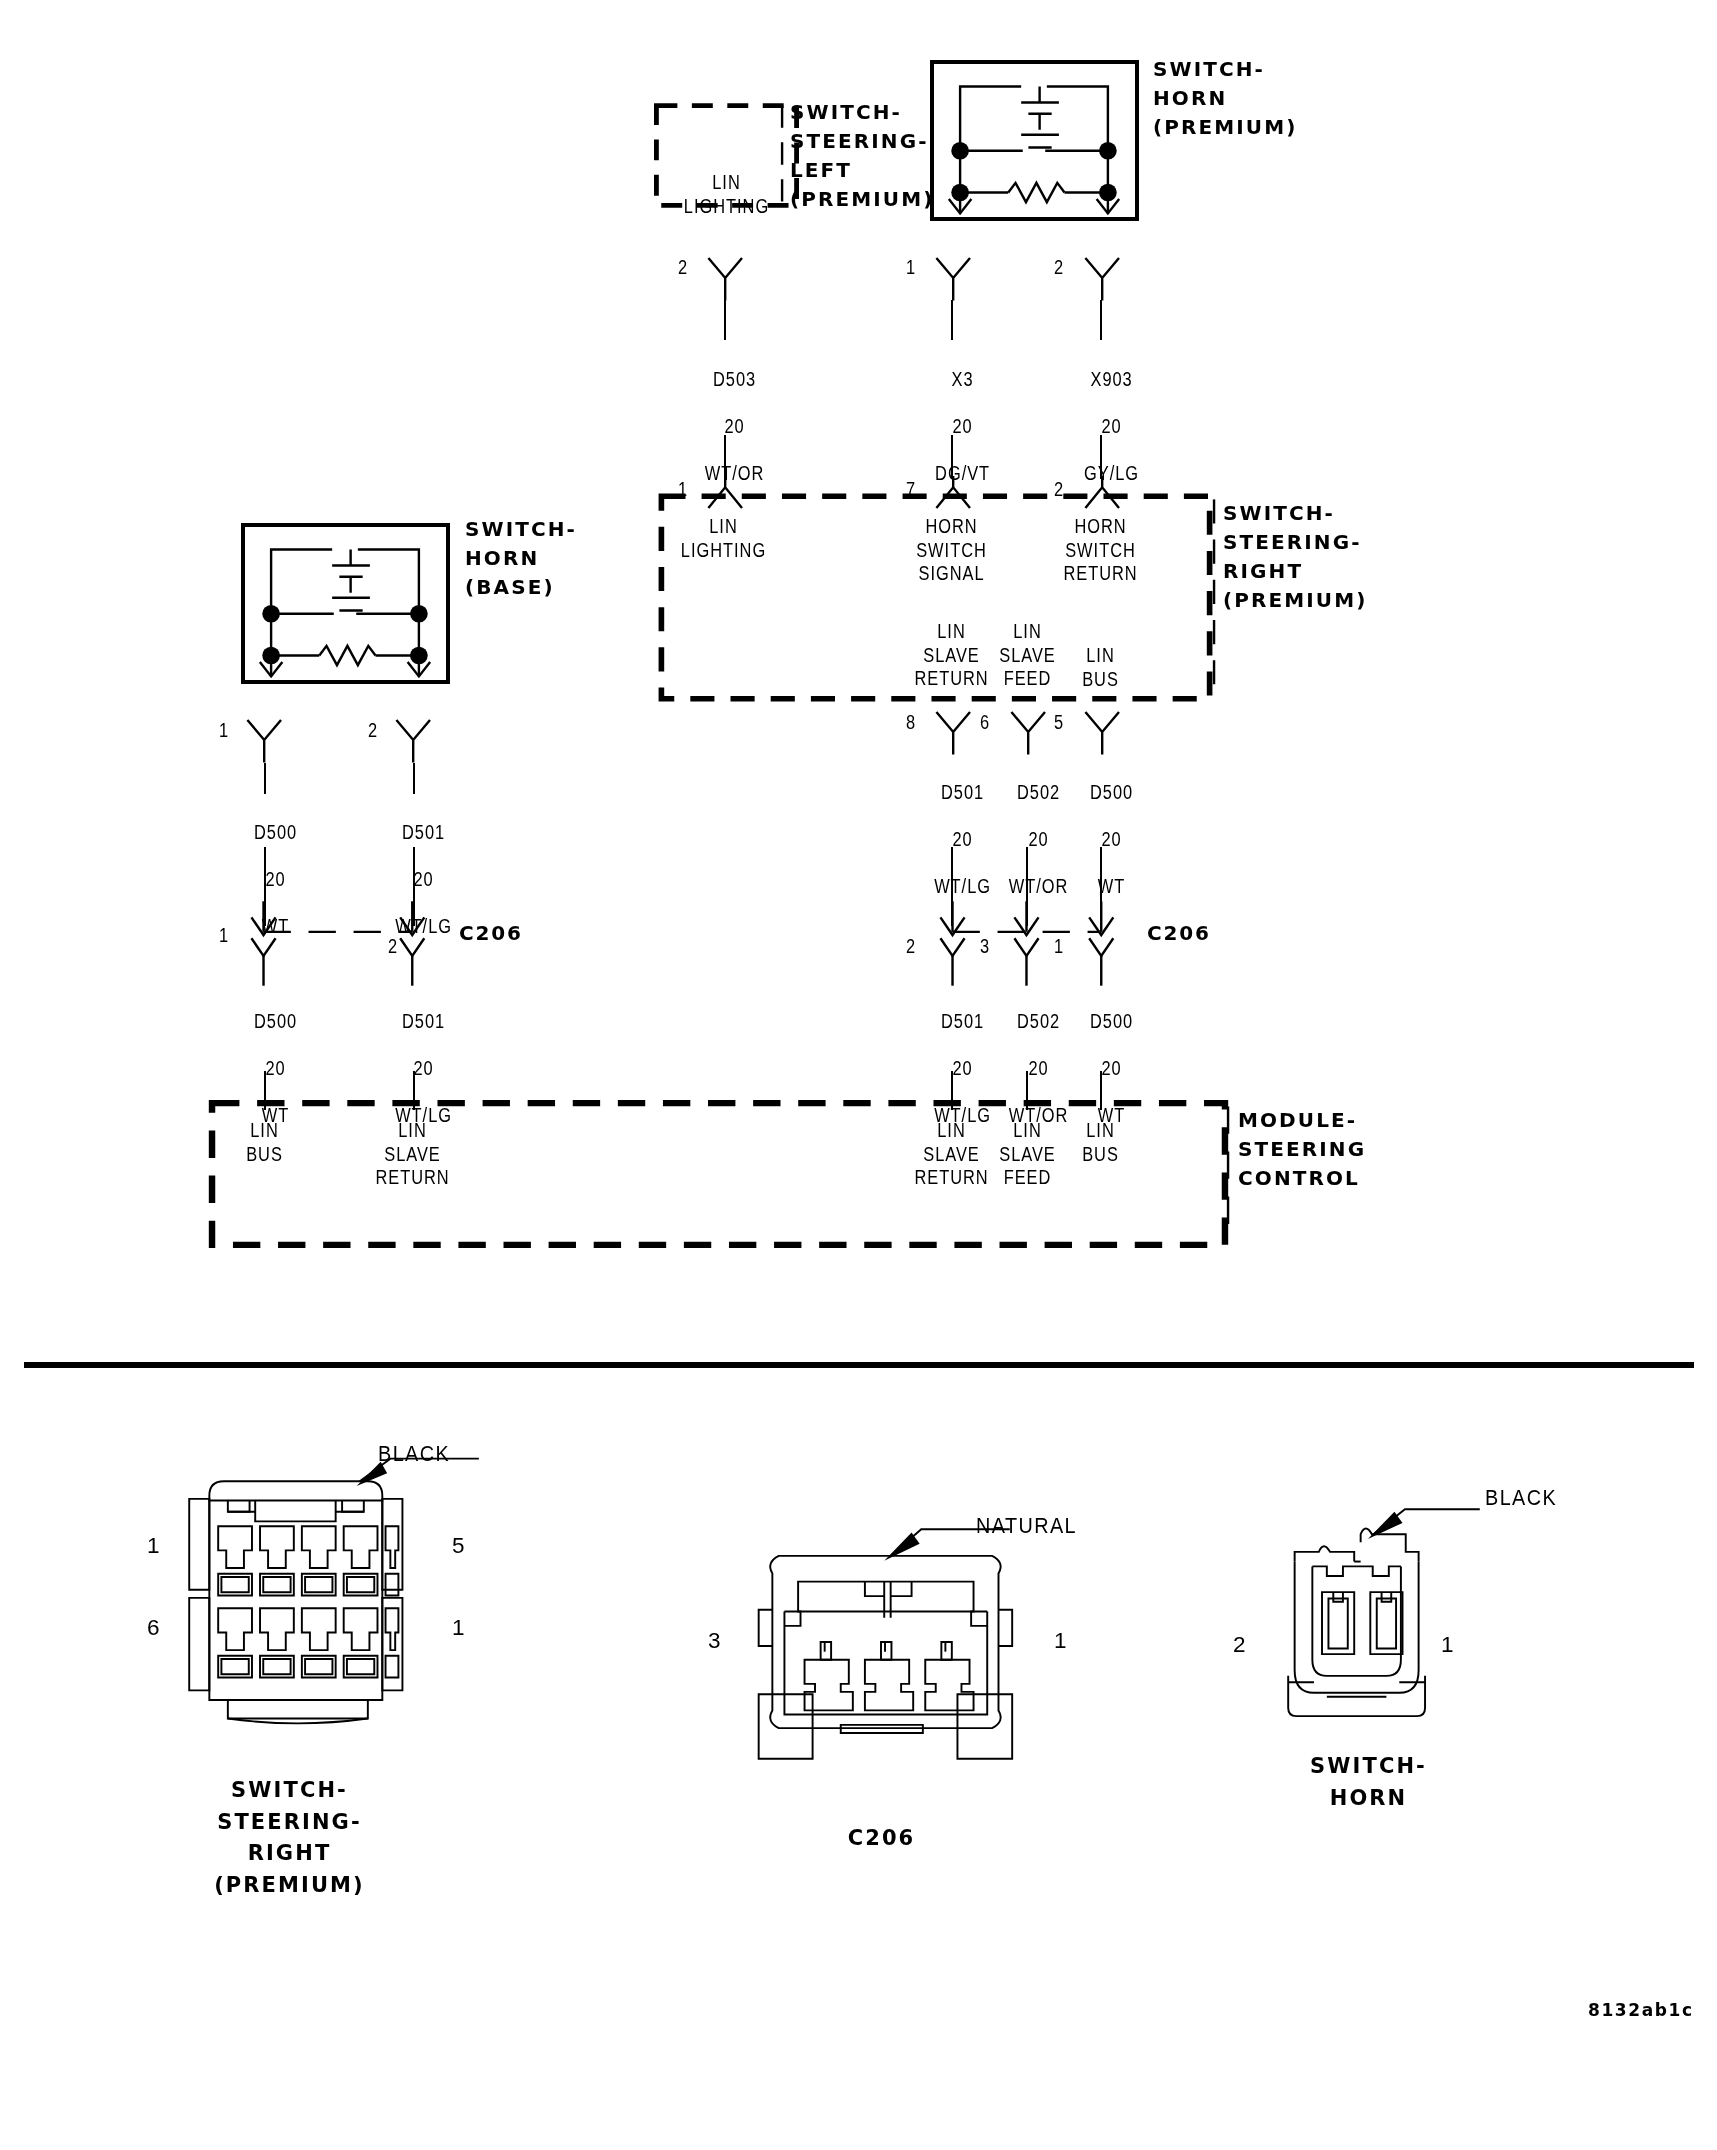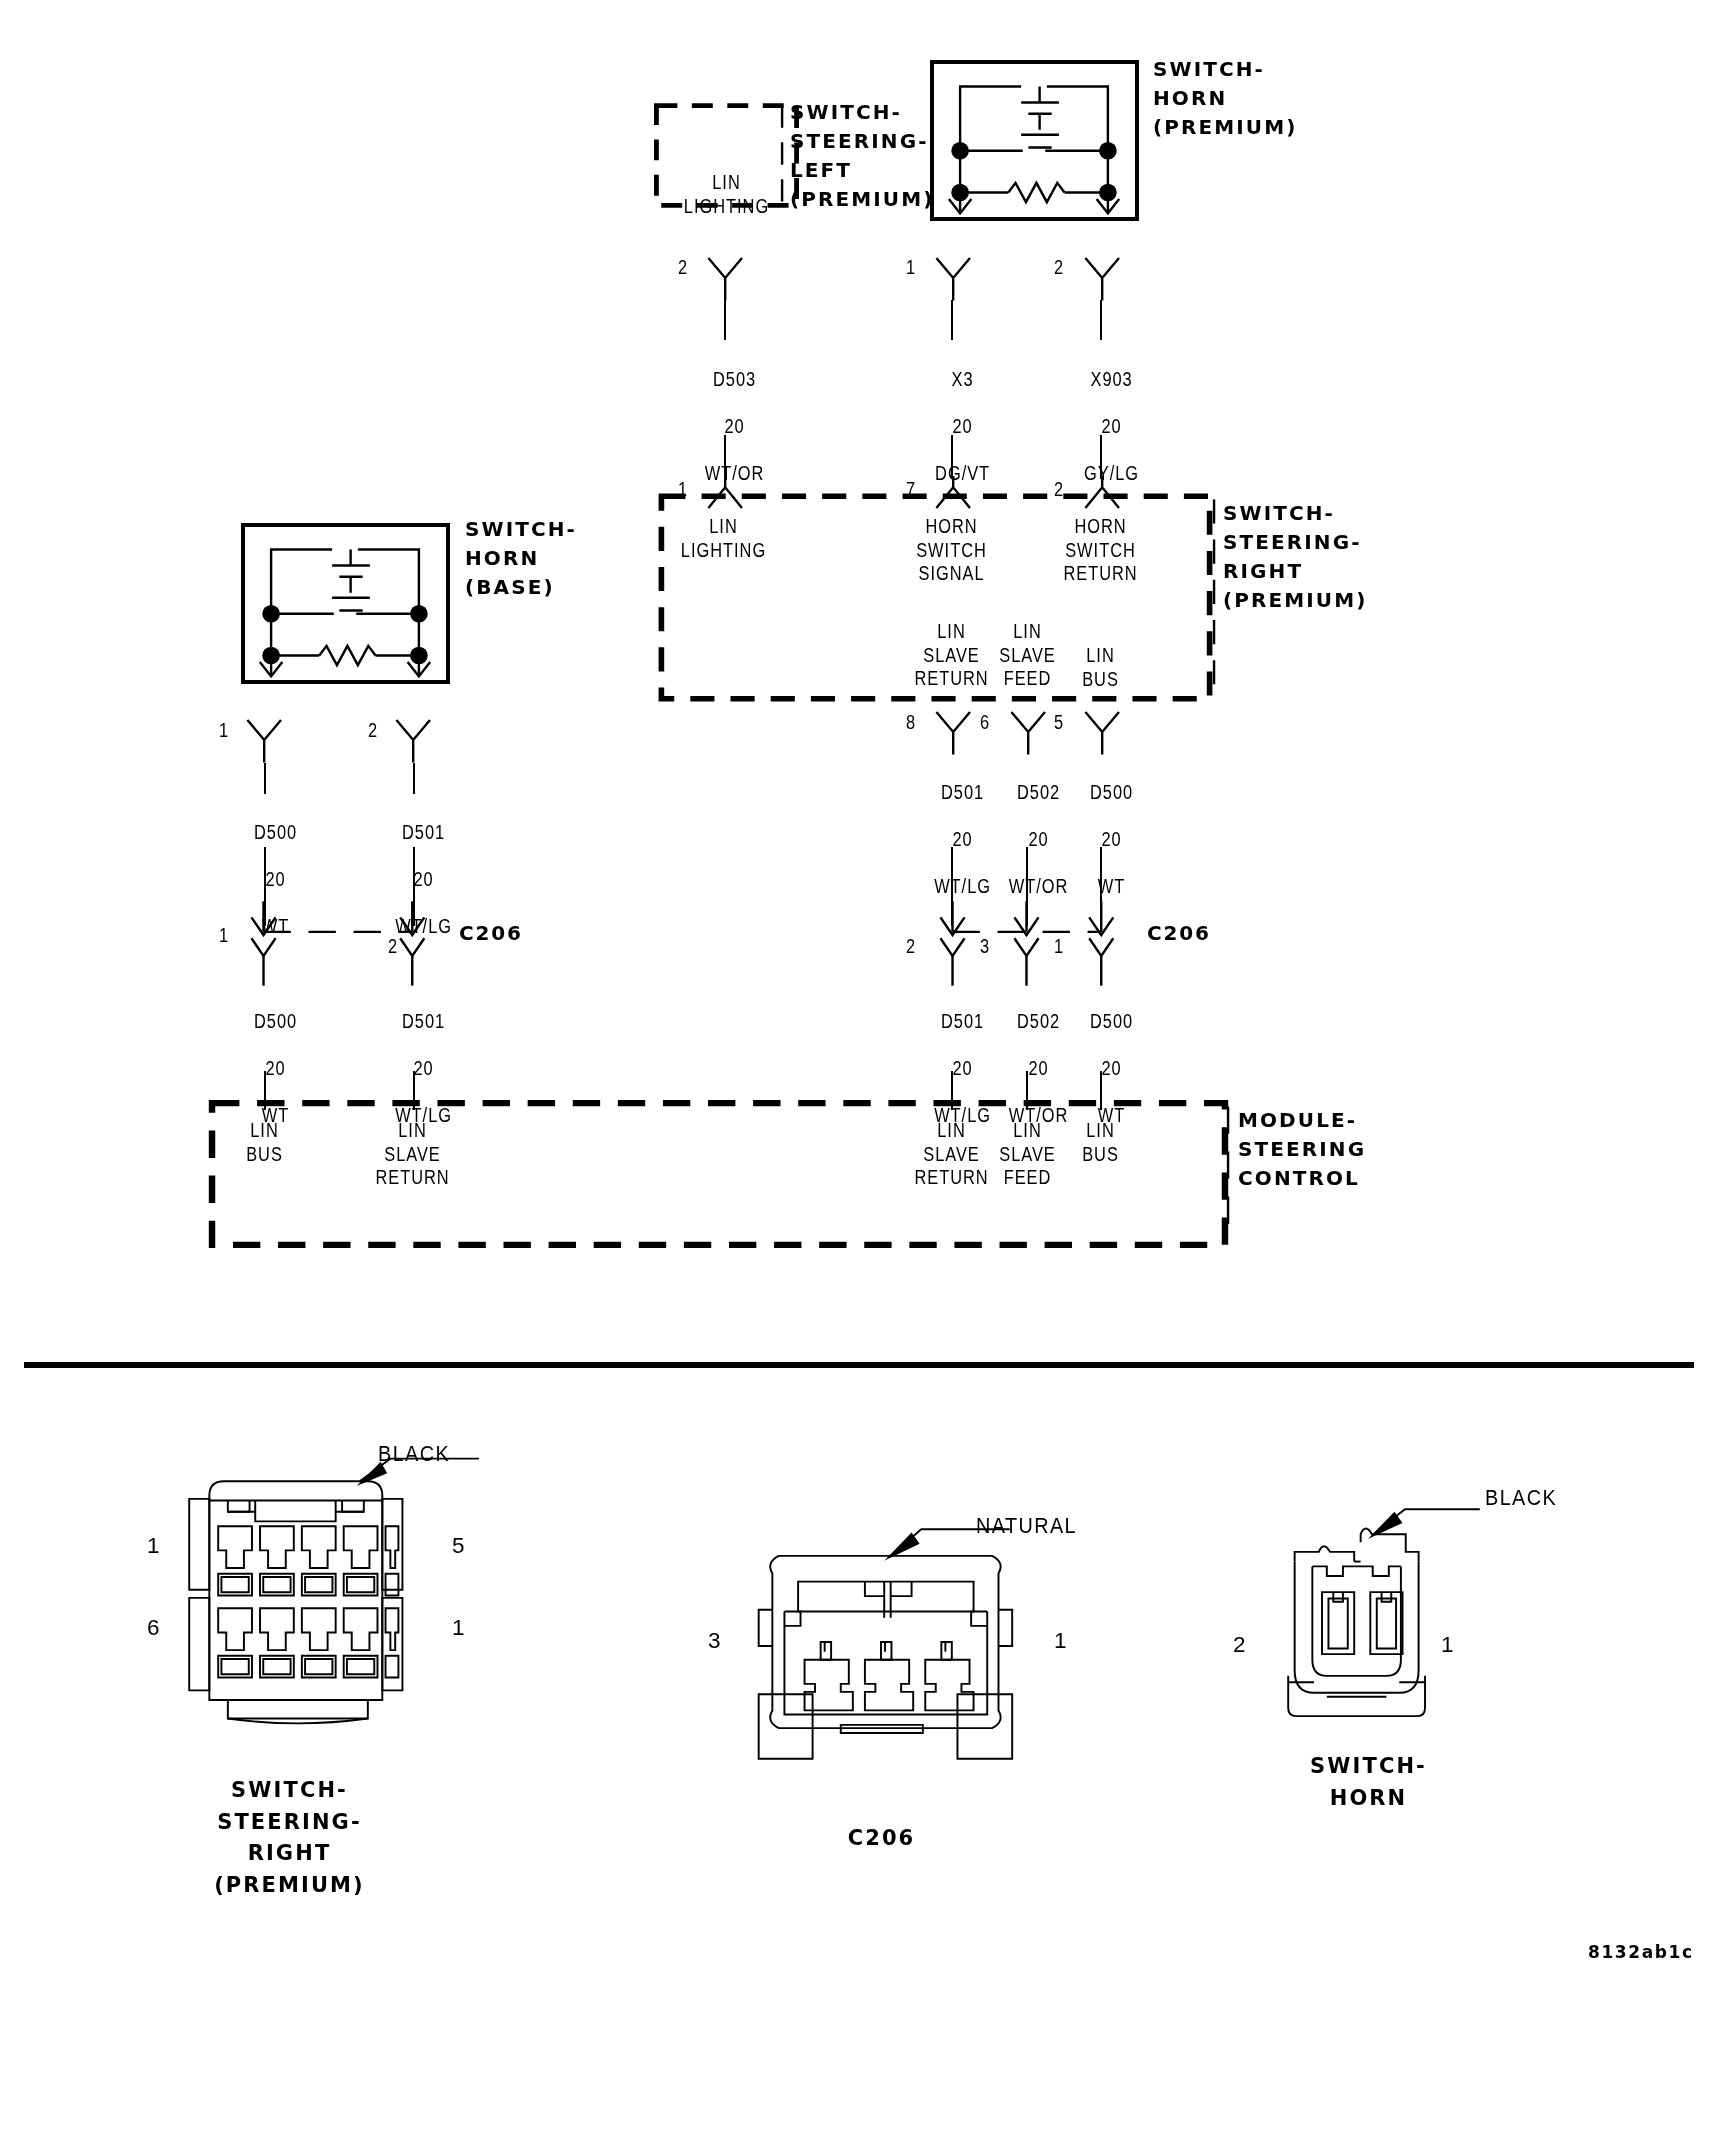--- a/index.html
+++ b/index.html
@@ -452,16 +452,16 @@
     <path class="st2" d="M88 258 L162 258"></path>
 
     <path class="st2" d="M146 56 L185 25 L278 25"></path>
     <path class="stf" d="M139 62 L172 28 L182 42 Z"></path>
   </svg>
   <div class="arrlbl" style="left:1485px;top:1485px;">BLACK</div>
   <div class="lbl cnum" style="left:1233px;top:1632px;">2</div>
   <div class="lbl cnum" style="left:1441px;top:1632px;">1</div>
   <div class="conn-cap" style="left:1272px;top:1751px;width:193px;">SWITCH-<br>HORN</div>
 
-  <div class="code" style="left:1588px;top:1942px;">8132ab1c</div>
+  <div class="code" style="left:1588px;top:2000px;">8132ab1c</div>
 
 </div>
 
 
 </body></html>

